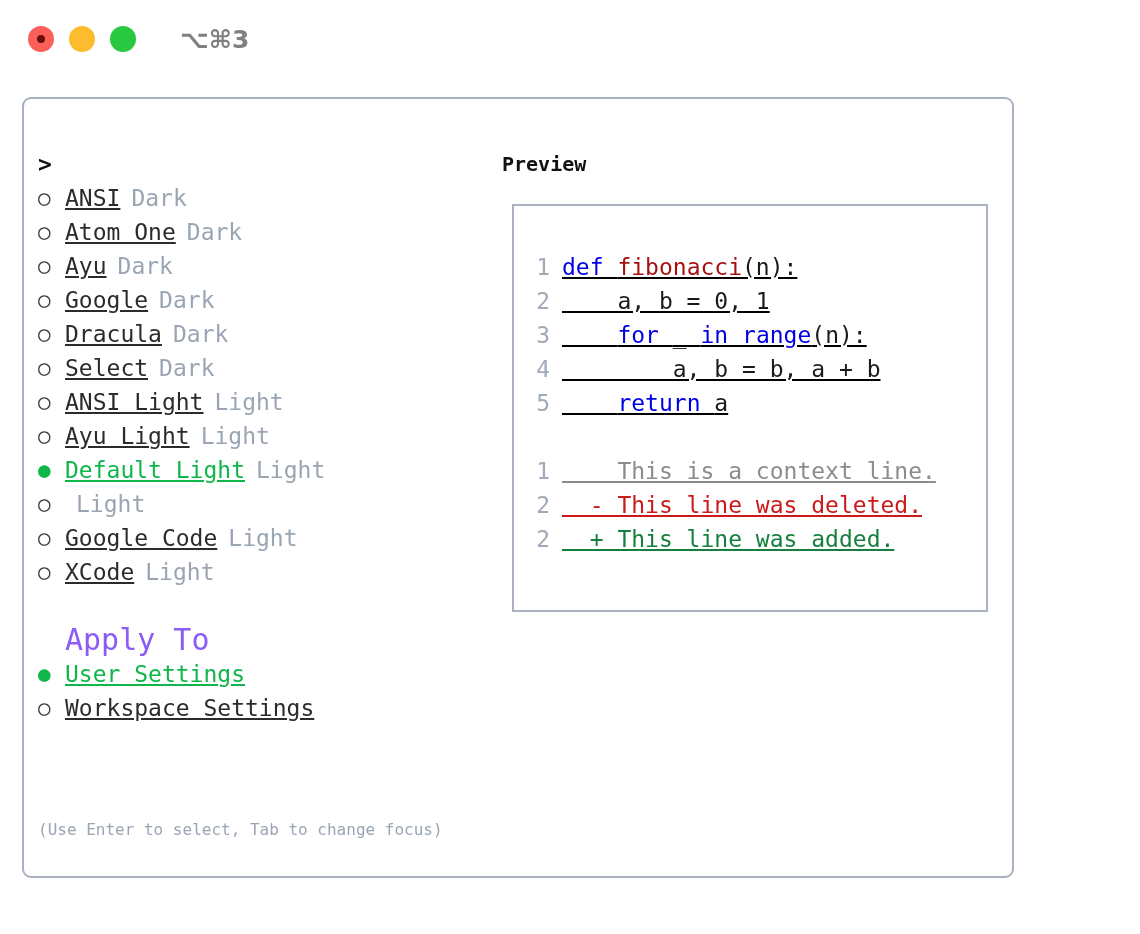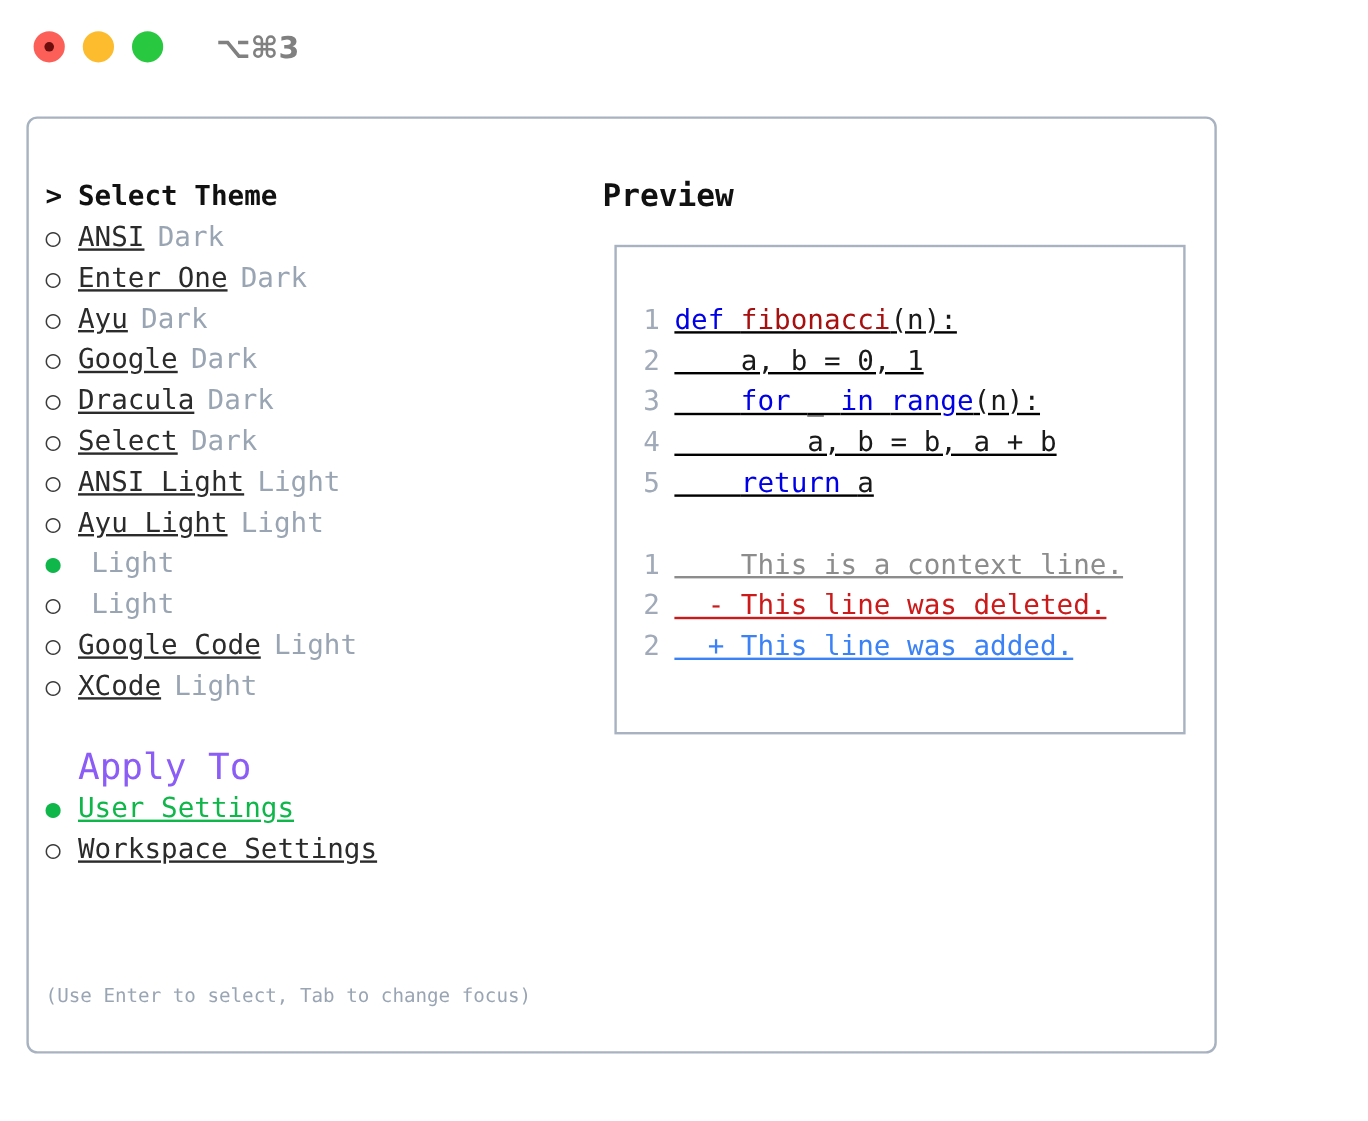--- a/index.html
+++ b/index.html
@@ -152,21 +152,21 @@
   }
 
   
   #preview-column {
     position: absolute;
     left: 478px;
     top: 48px;
     width: 490px;
   }
   #preview-title {
-    font-size: 26px;
+    font-size: 20px;
     font-weight: bold;
     color: #111111;
     line-height: 34px;
   }
 
   #preview-box {
     position: absolute;
     left: 10px;
     top: 57px;
     width: 476px;
@@ -195,54 +195,53 @@
   }
   .code-text { white-space: pre; text-decoration: underline; }
 
   .tok-kw  { color: #0000e6; }
   .tok-fn  { color: #a81010; }
   .tok-plain { color: #1a1a1a; }
 
   .diff-gap { height: 34px; }
   .diff-context { color: #8c8c8c; }
   .diff-del { color: #cc1a1a; }
-  .diff-add { color: #3b82f6; }
+  .diff-add { color: #15803d; }
 </style>
 </head>
 <body>
 
 <div id="app-window">
 
   <div id="title-bar">
     <span class="traffic-light close"></span>
     <span class="traffic-light minimize"></span>
     <span class="traffic-light maximize"></span>
     <span id="window-shortcut">⌥⌘3</span>
   </div>
 
   <div id="main-panel">
     <div id="panel-inner">
 
       <div id="theme-column">
 
         <div class="row section-title">
           <span class="caret">&gt;</span>
-          <span>Select Theme</span>
         </div>
 
         <div id="theme-list">
             <div class="row"><span class="marker">○</span><span class="label">ANSI</span><span class="variant">Dark</span></div>
-            <div class="row"><span class="marker">○</span><span class="label">Enter One</span><span class="variant">Dark</span></div>
+            <div class="row"><span class="marker">○</span><span class="label">Atom One</span><span class="variant">Dark</span></div>
             <div class="row"><span class="marker">○</span><span class="label">Ayu</span><span class="variant">Dark</span></div>
             <div class="row"><span class="marker">○</span><span class="label">Google</span><span class="variant">Dark</span></div>
             <div class="row"><span class="marker">○</span><span class="label">Dracula</span><span class="variant">Dark</span></div>
             <div class="row"><span class="marker">○</span><span class="label">Select</span><span class="variant">Dark</span></div>
             <div class="row"><span class="marker">○</span><span class="label">ANSI Light</span><span class="variant">Light</span></div>
             <div class="row"><span class="marker">○</span><span class="label">Ayu Light</span><span class="variant">Light</span></div>
-            <div class="row selected"><span class="marker">●</span><span class="variant">Light</span></div>
+            <div class="row selected"><span class="marker">●</span><span class="label">Default Light</span><span class="variant">Light</span></div>
             <div class="row"><span class="marker">○</span><span class="variant">Light</span></div>
             <div class="row"><span class="marker">○</span><span class="label">Google Code</span><span class="variant">Light</span></div>
             <div class="row"><span class="marker">○</span><span class="label">XCode</span><span class="variant">Light</span></div>
           </div>
 
         <div class="spacer-row"></div>
 
         <div class="row">
           <span class="marker blank">○</span>
           <span id="apply-to-header">Apply To</span>

